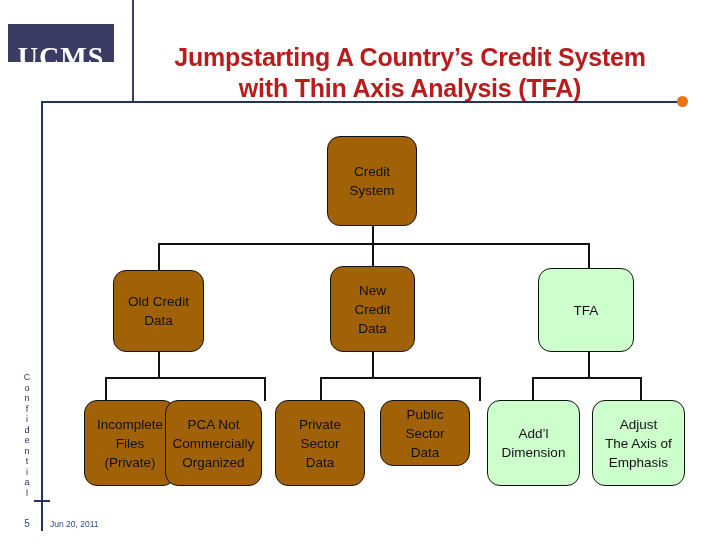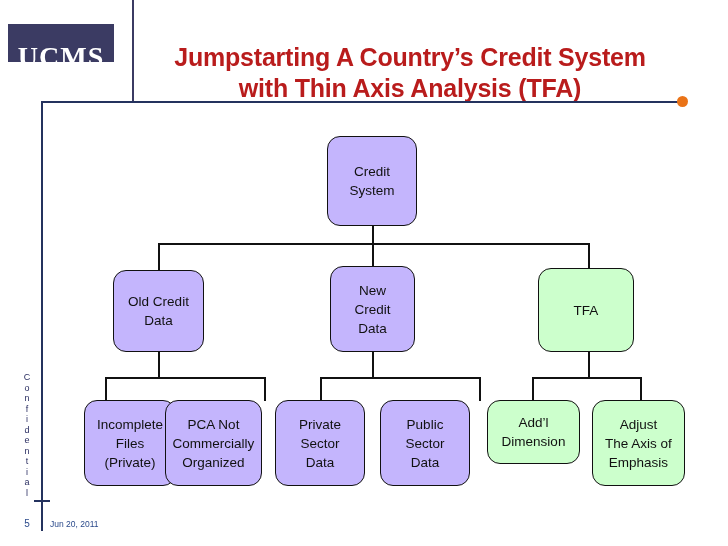--- a/index.html
+++ b/index.html
@@ -136,21 +136,21 @@
     border-radius: 13px;
     display: flex;
     align-items: center;
     justify-content: center;
     text-align: center;
     color: #111111;
     font-size: 13.5px;
     line-height: 19px;
     z-index: 3;
   }
-  .node.green { background: #c4b5fd; }
+  .node.green { background: #a16207; }
   .node.lightgreen { background: #ccffcc; }
   .node .lbl { display: block; white-space: pre-line; }
   .node.overflow .lbl { width: 110px; }
 
   .conn {
     position: absolute;
     background: #111111;
     z-index: 1;
   }
   .conn.v { width: 2px; }
@@ -245,27 +245,27 @@
 Commercially
 Organized</span>
     </div>
 
     <div class="node green" style="left:275px; top:400px; width:90px; height:86px;">
       <span class="lbl">Private
 Sector
 Data</span>
     </div>
 
-    <div class="node green" style="left:380px; top:400px; width:90px; height:86px;">
+    <div class="node green" style="left:380px; top:400px; width:90px; height:66px;">
       <span class="lbl">Public
 Sector
 Data</span>
     </div>
 
-    <div class="node lightgreen" style="left:487px; top:400px; width:93px; height:64px;">
+    <div class="node lightgreen" style="left:487px; top:400px; width:93px; height:86px;">
       <span class="lbl">Add’l
 Dimension</span>
     </div>
 
     <div class="node lightgreen" style="left:592px; top:400px; width:93px; height:86px;">
       <span class="lbl">Adjust
 The Axis of
 Emphasis</span>
     </div>
 

